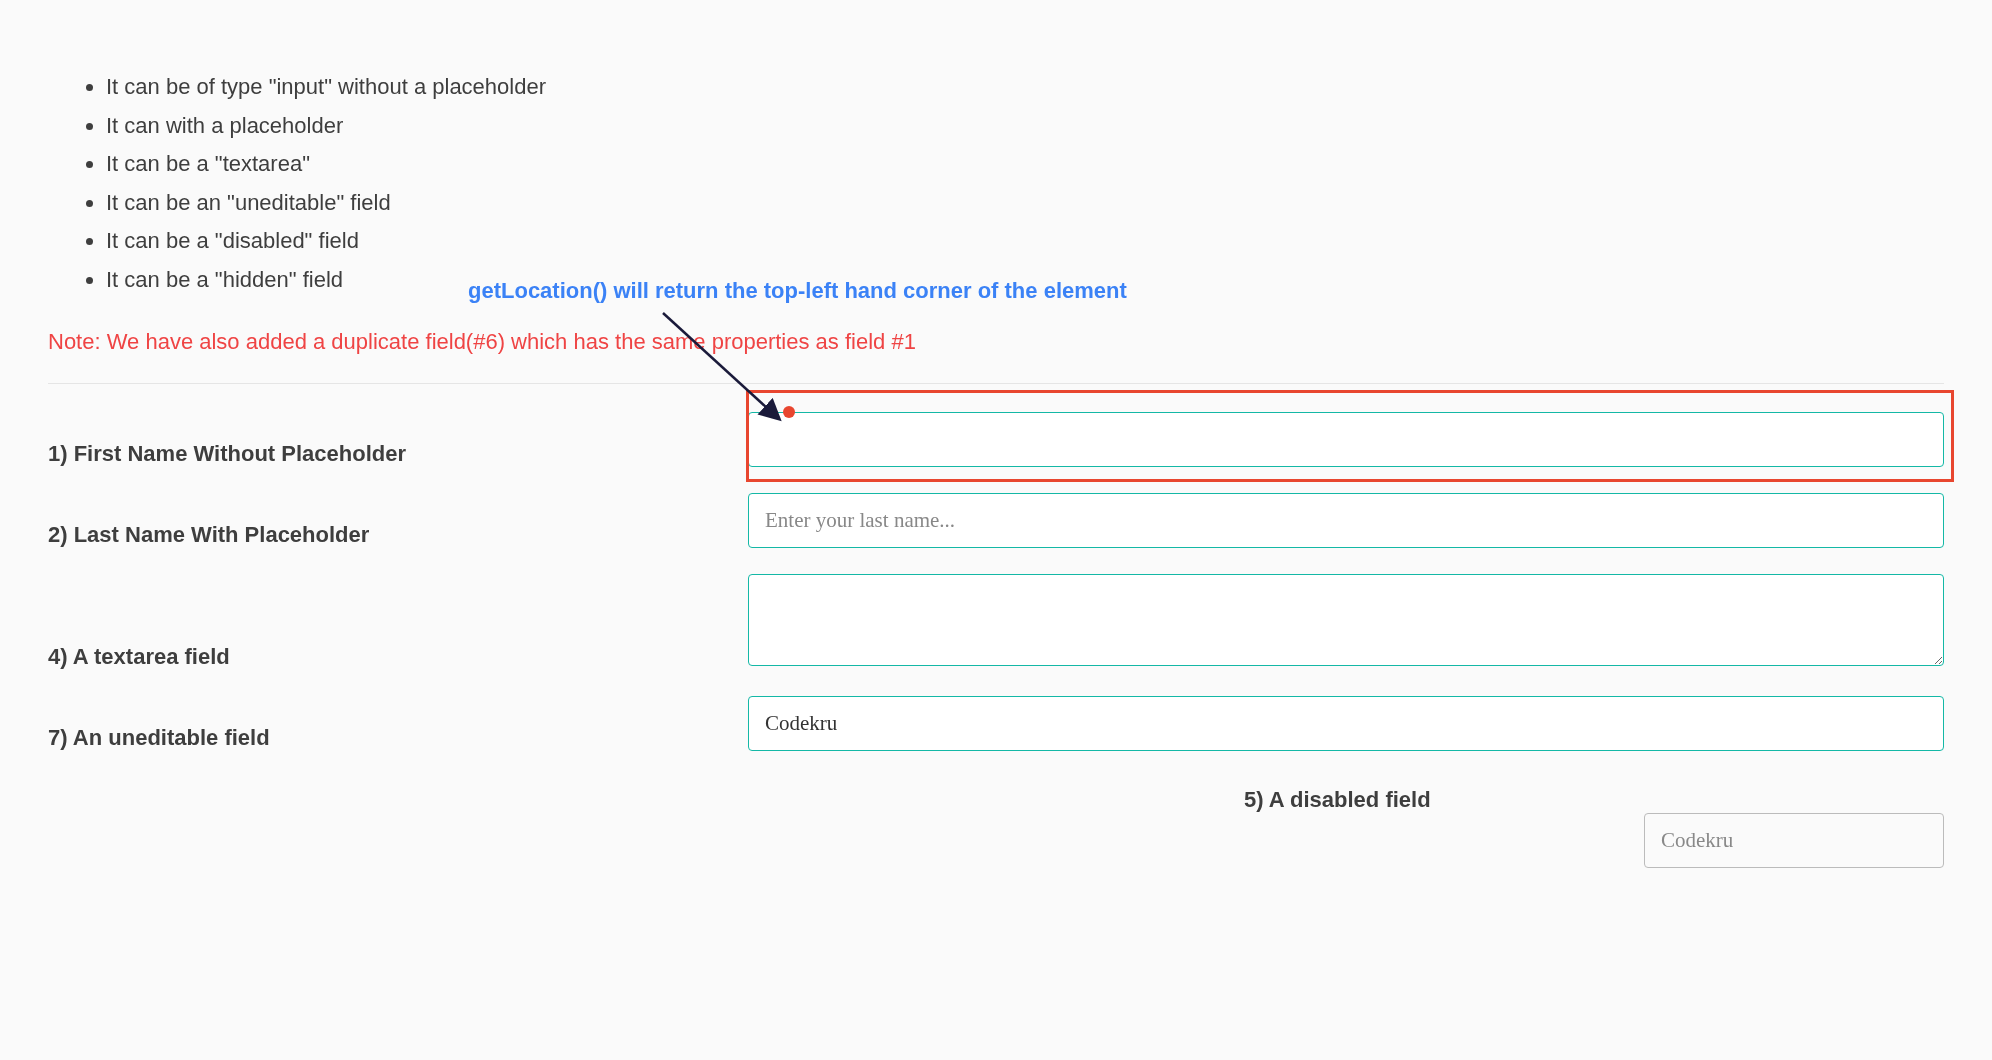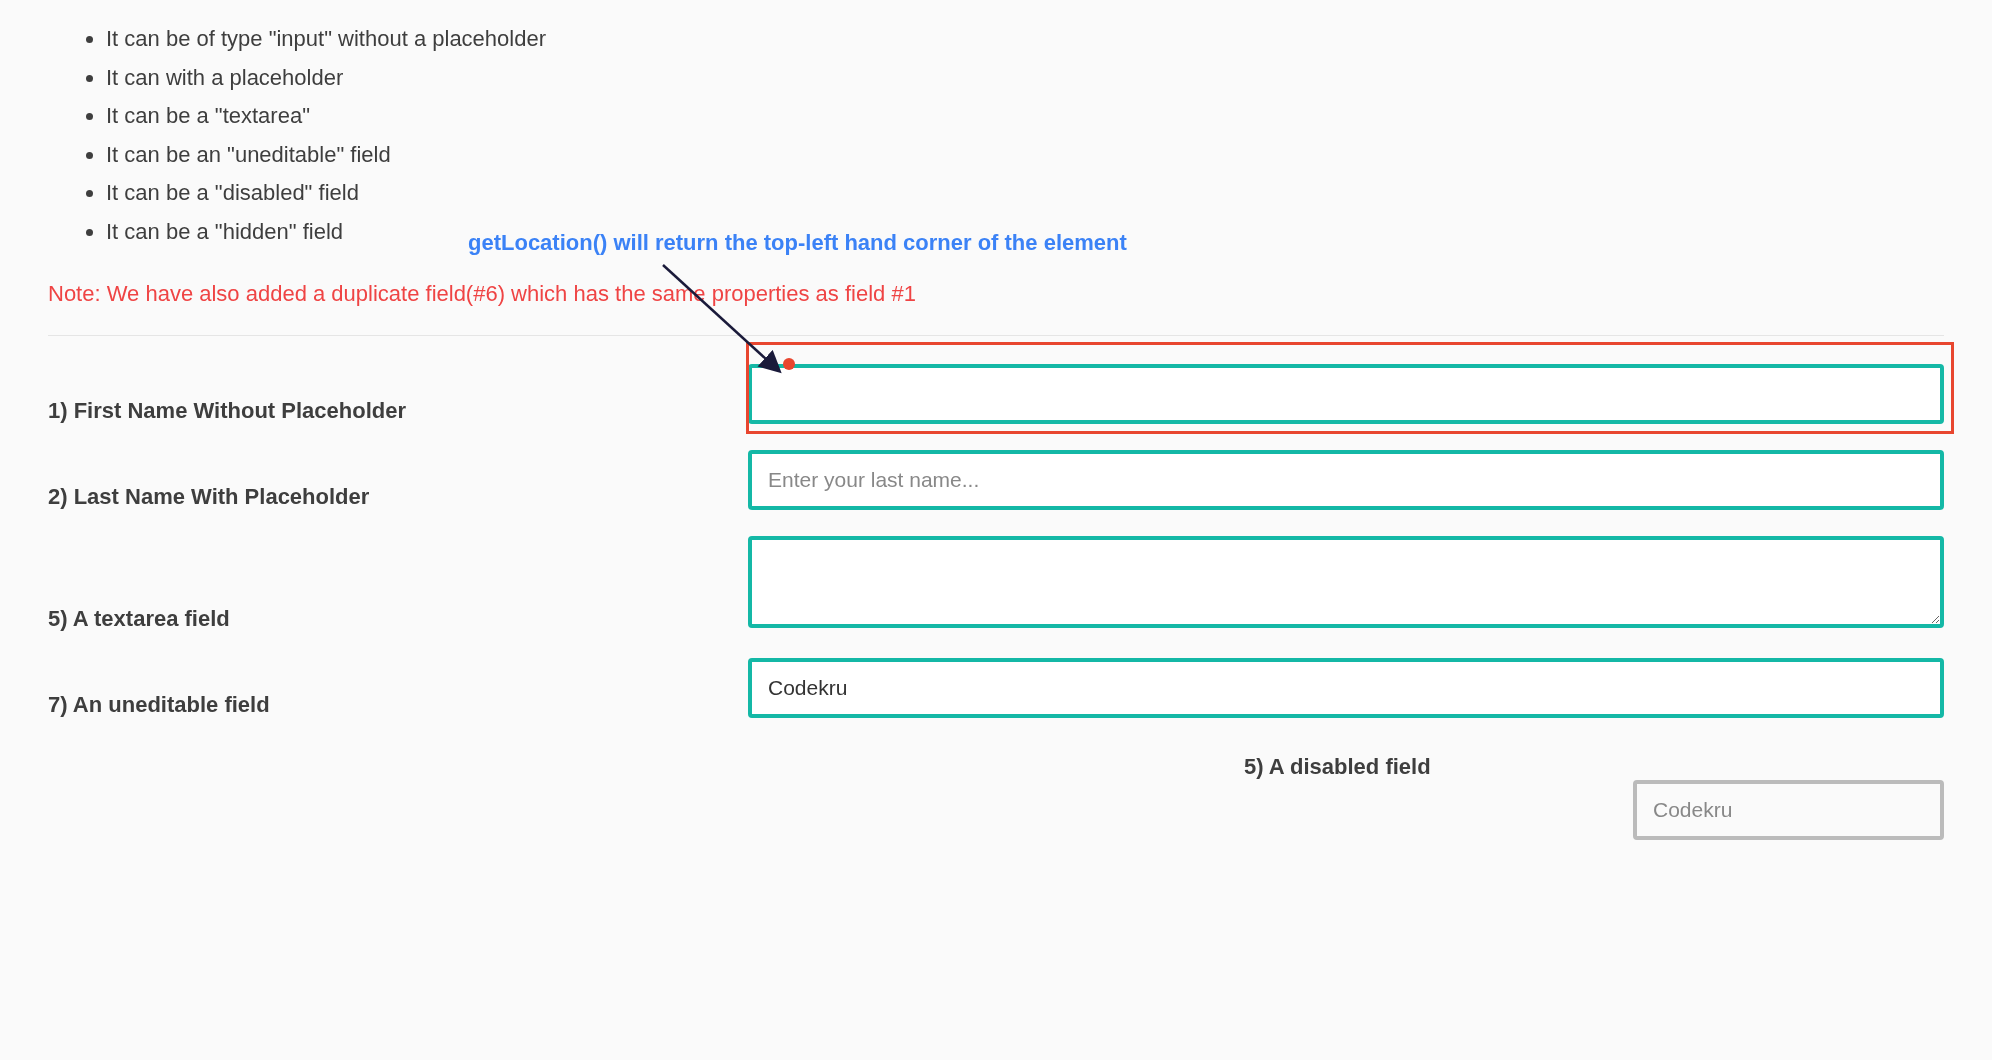--- a/index.html
+++ b/index.html
@@ -56,23 +56,23 @@
       padding-top: 10px;
       flex-shrink: 0;
     }
     .form-input {
       flex: 1;
     }
     .form-input input,
     .form-input textarea {
       width: 100%;
       font-size: 21px;
-      font-family: Liberation Sans, sans-serif;
+      font-family: Liberation Serif, serif;
       padding: 14px 16px;
-      border: 4px solid #14b8a6;
+      border: 1px solid #14b8a6;
       border-radius: 4px;
       background: #fff;
       color: #333;
     }
     .form-input input::placeholder {
       color: #888;
     }
     .form-input textarea {
       height: 92px;
       resize: both;
@@ -103,20 +103,21 @@
     }
     .arrow-svg {
       position: absolute;
       left: 600px;
       top: 240px;
       pointer-events: none;
       z-index: 4;
     }
     .page-wrap {
       position: relative;
+      margin-top: 48px;
     }
   </style>
 </head>
 <body>
 
 <div class="page-wrap">
 
   <ul>
     <li>It can be of type "input" without a placeholder</li>
     <li>It can with a placeholder</li>
@@ -151,21 +152,21 @@
   </div>
 
   <div class="form-row">
     <div class="form-label">2) Last Name With Placeholder</div>
     <div class="form-input">
       <input type="text" placeholder="Enter your last name..." style="">
     </div>
   </div>
 
   <div class="form-row">
-    <div class="form-label">5) A textarea field</div>
+    <div class="form-label">4) A textarea field</div>
     <div class="form-input">
       <textarea style=""></textarea>
     </div>
   </div>
 
   <div class="form-row">
     <div class="form-label">7) An uneditable field</div>
     <div class="form-input">
       <input type="text" readonly="" value="Codekru" style="">
     </div>

